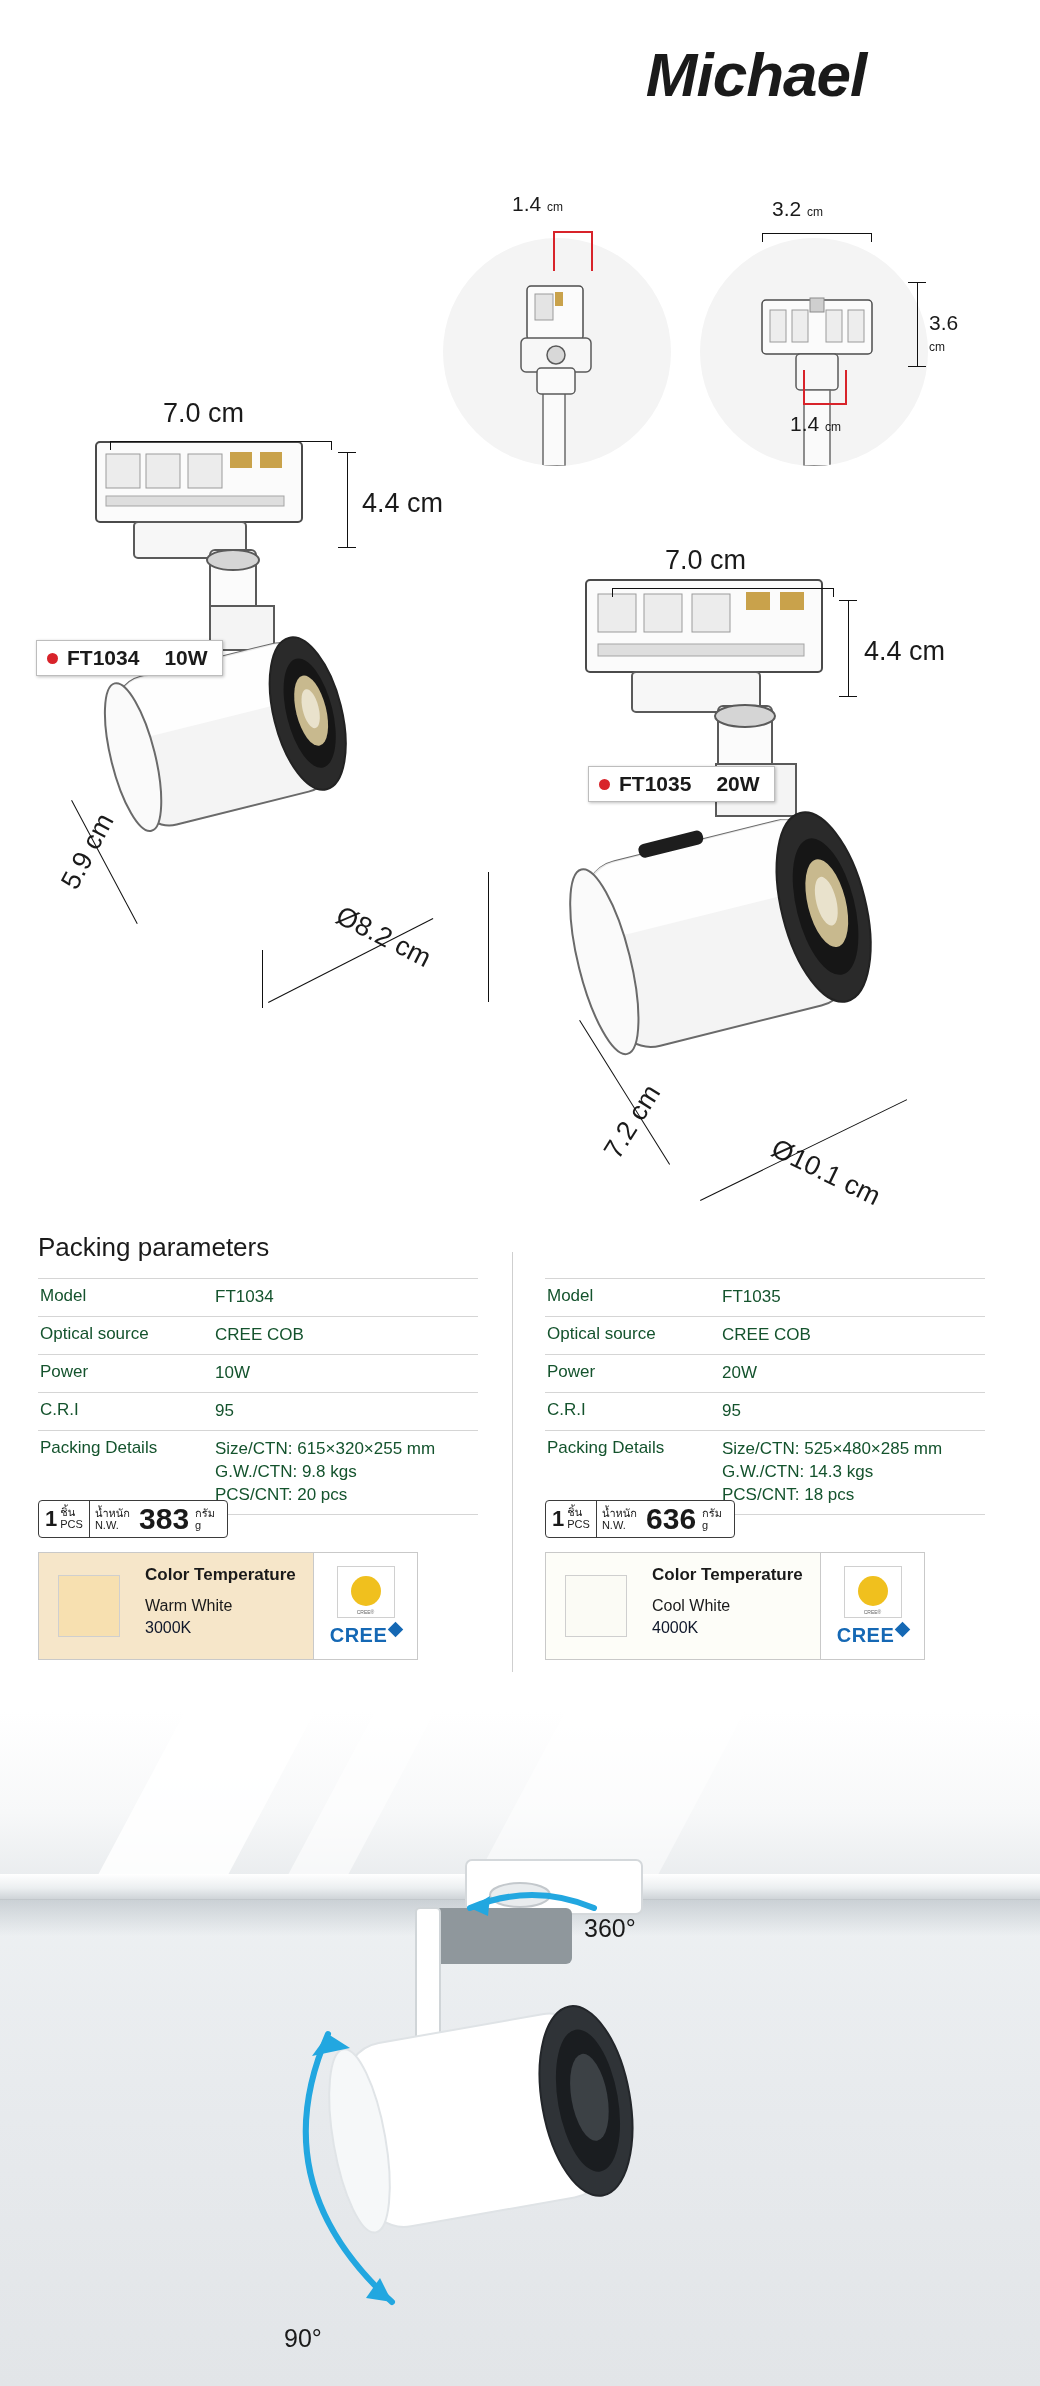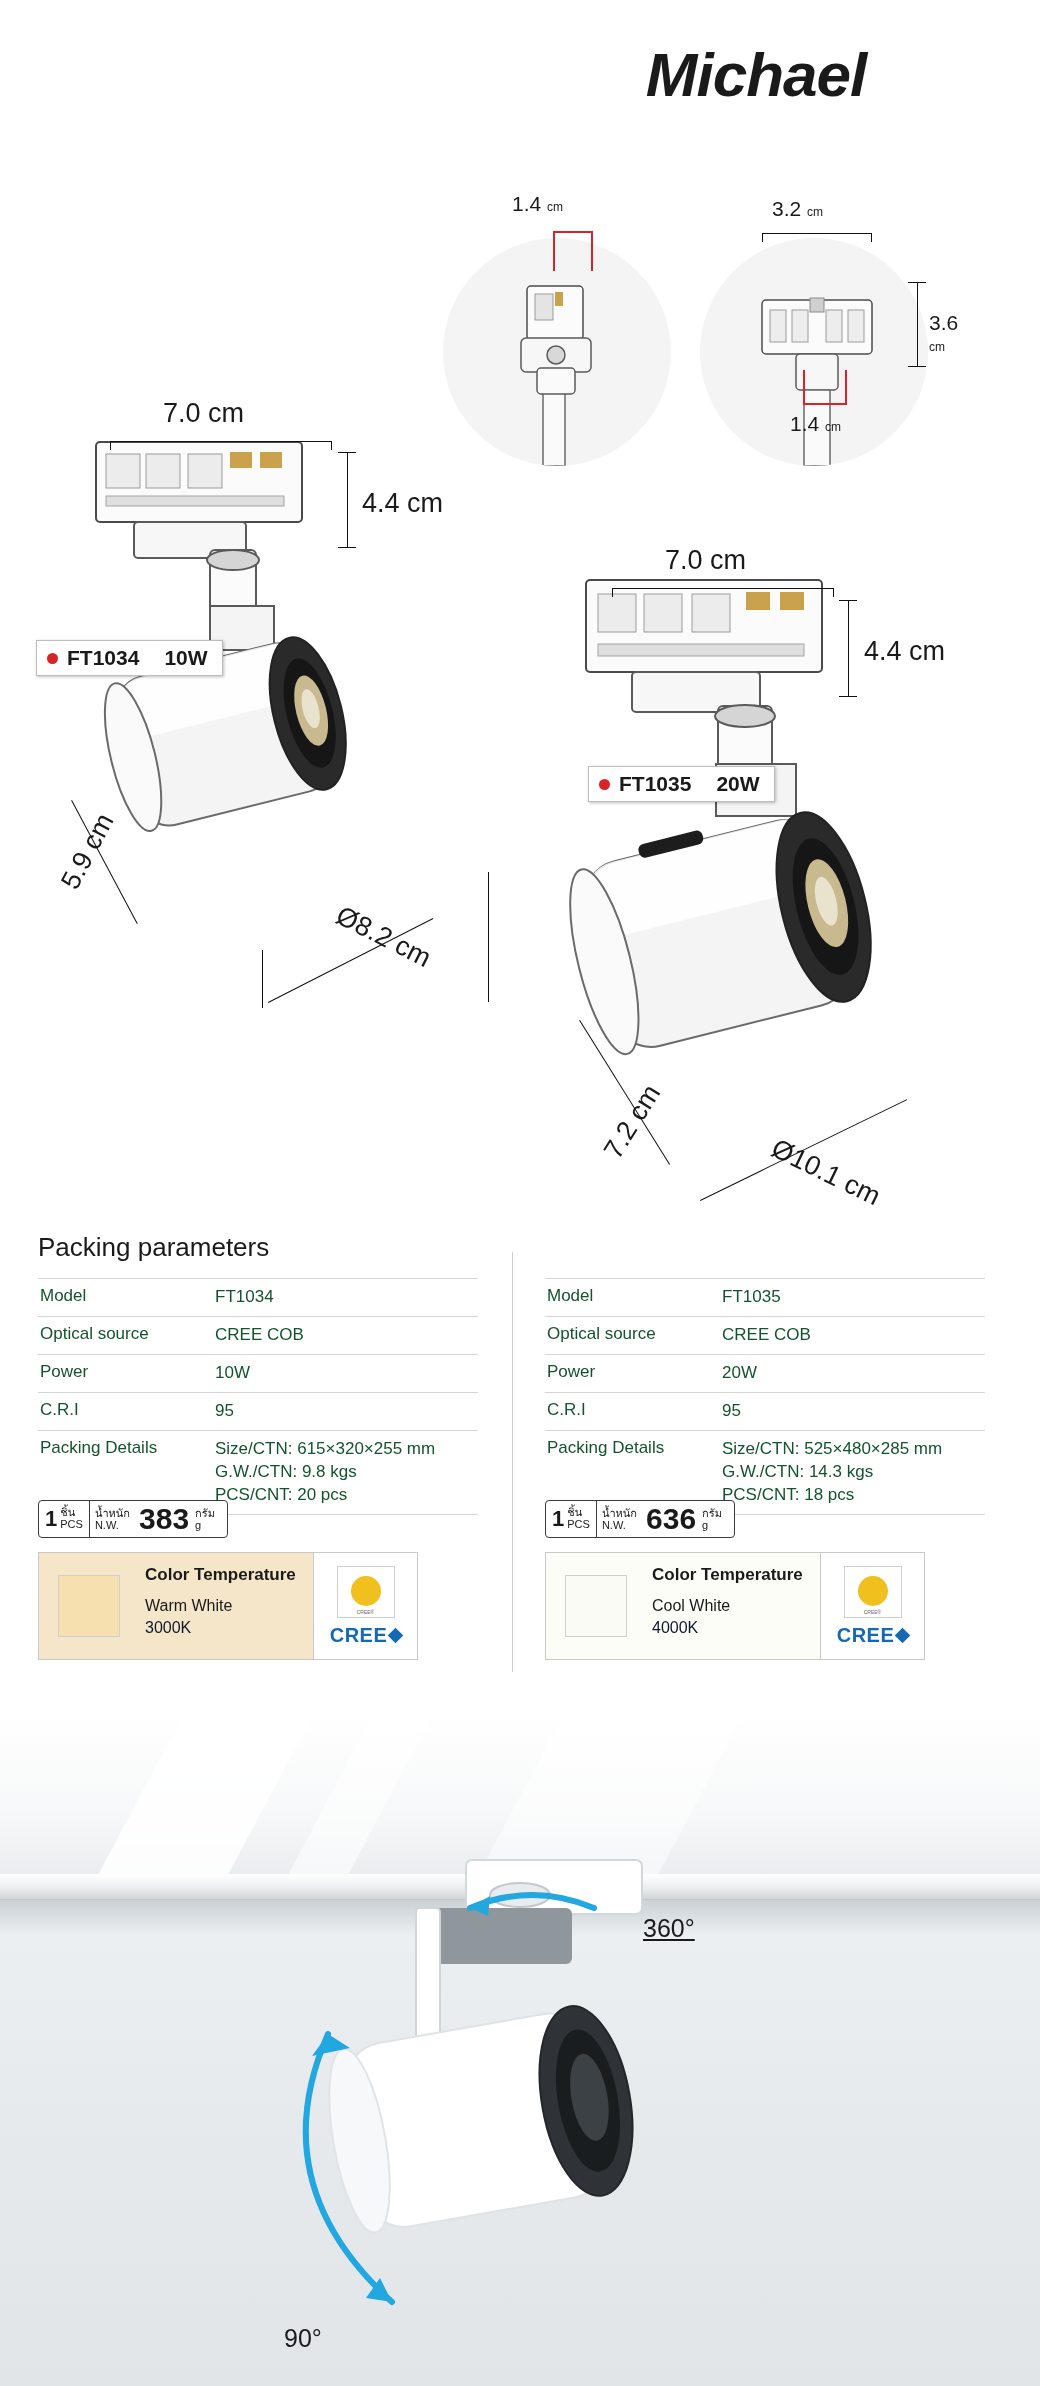--- a/index.html
+++ b/index.html
@@ -236,21 +236,21 @@
   .cree-chip .lbl {
     position: absolute;
     bottom: 2px; left: 0; right: 0;
     text-align: center;
     font-size: 5px;
     color: #666;
   }
   .cree-logo {
     font-size: 20px; font-weight: bold; color: #1568b4;
     letter-spacing: .5px;
-    display: flex; align-items: center; gap: 3px;
+    display: flex; gap: 3px;
   }
   .cree-logo .dia {
     width: 11px; height: 11px; background: #1568b4;
     transform: rotate(45deg);
     display: inline-block;
   }
 
   
   .scene {
     position: absolute;
@@ -624,17 +624,17 @@
       </g>
 
       <path d="M470 196 q 62 -26 124 0" stroke="#22a7e0" stroke-width="6" fill="none" stroke-linecap="round"></path>
       <polygon points="470,196 490,184 488,204" fill="#22a7e0"></polygon>
 
       <path d="M328 322 q -66 150 64 268" stroke="#22a7e0" stroke-width="6" fill="none" stroke-linecap="round"></path>
       <polygon points="328,322 350,336 312,344" fill="#22a7e0"></polygon>
       <polygon points="392,590 366,586 380,566" fill="#22a7e0"></polygon>
     </svg>
 
-    <div class="arrow-label" style="left:643px; top:202px;text-decoration:underline;">360°</div>
+    <div class="arrow-label" style="left:584px; top:202px;">360°</div>
     <div class="arrow-label" style="left:284px; top:612px;">90°</div>
   </div>
 
 </div>
 
 </body></html>

